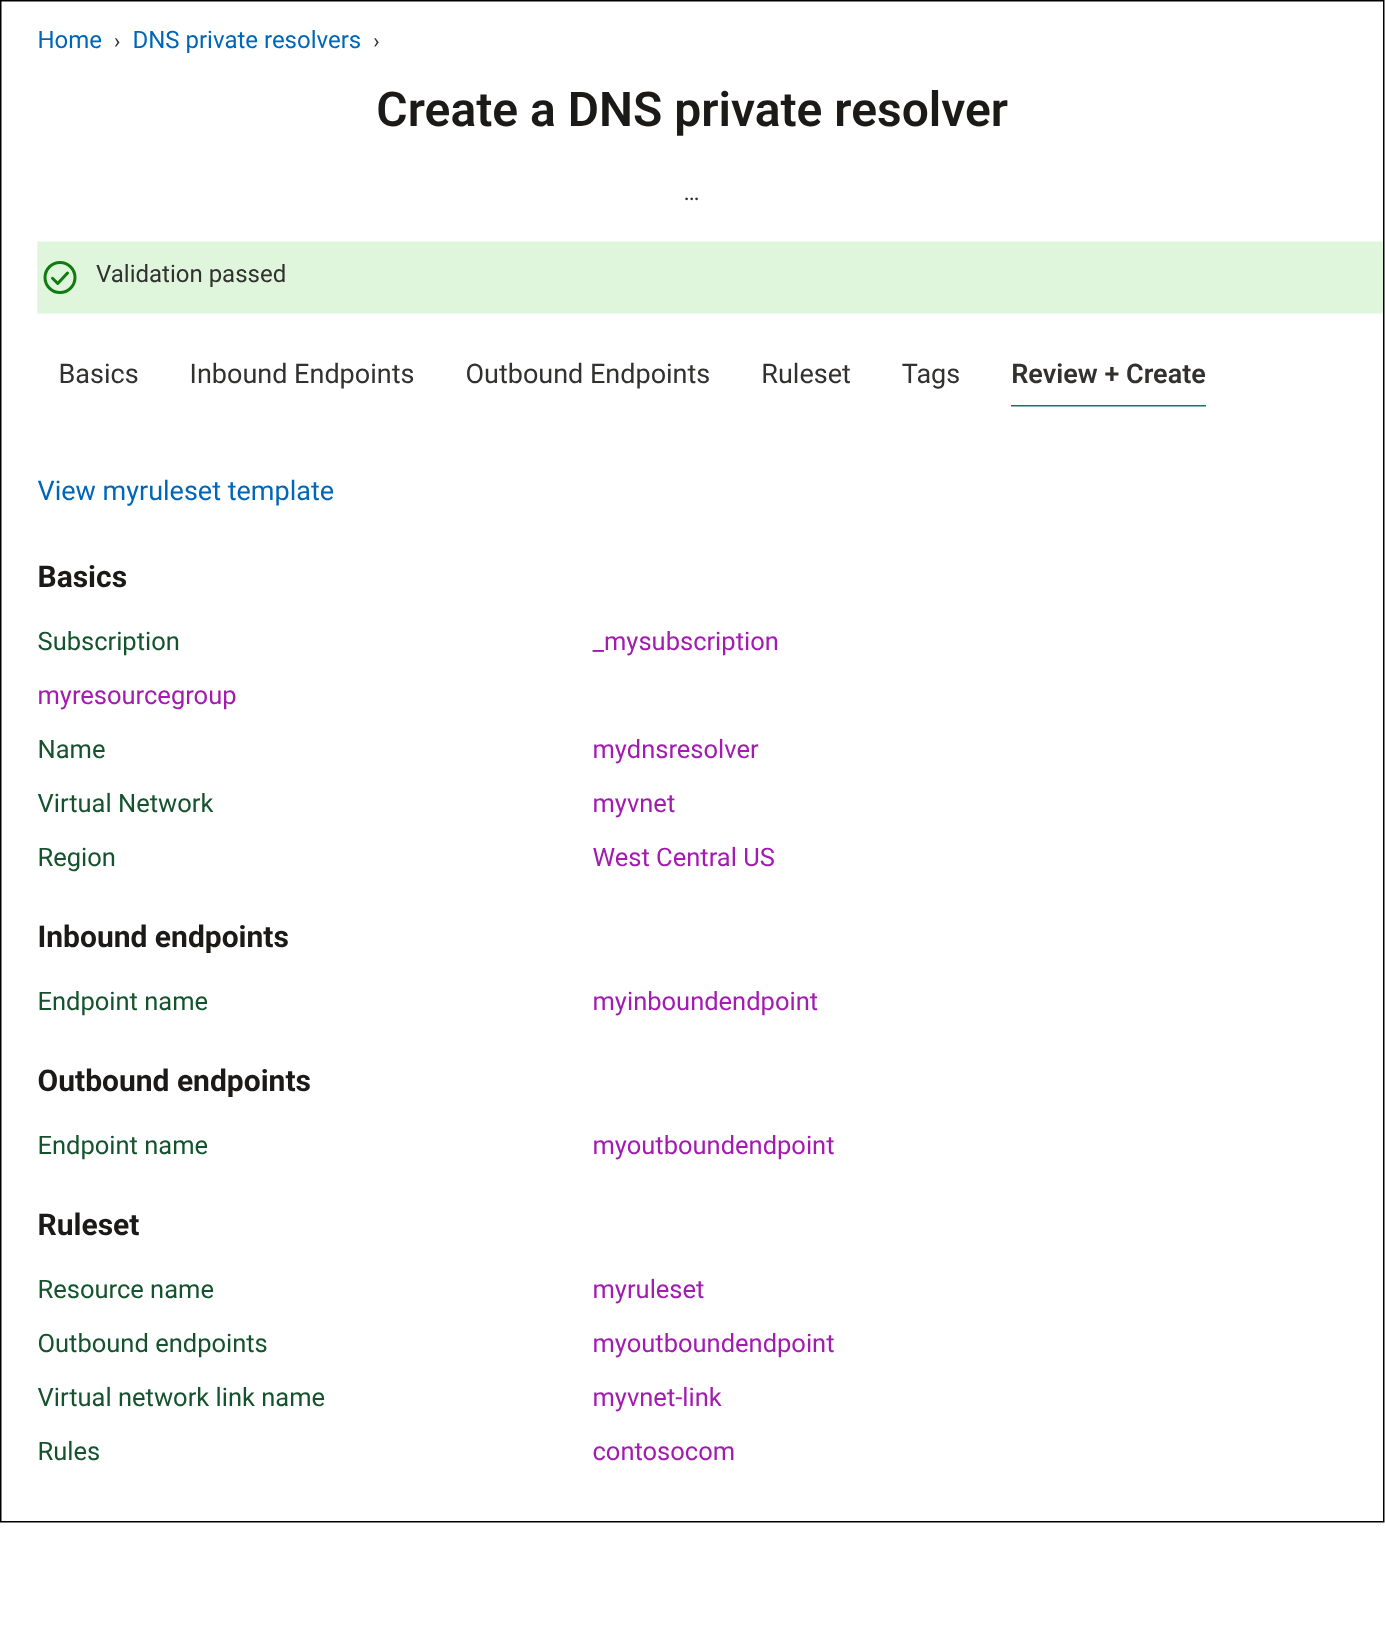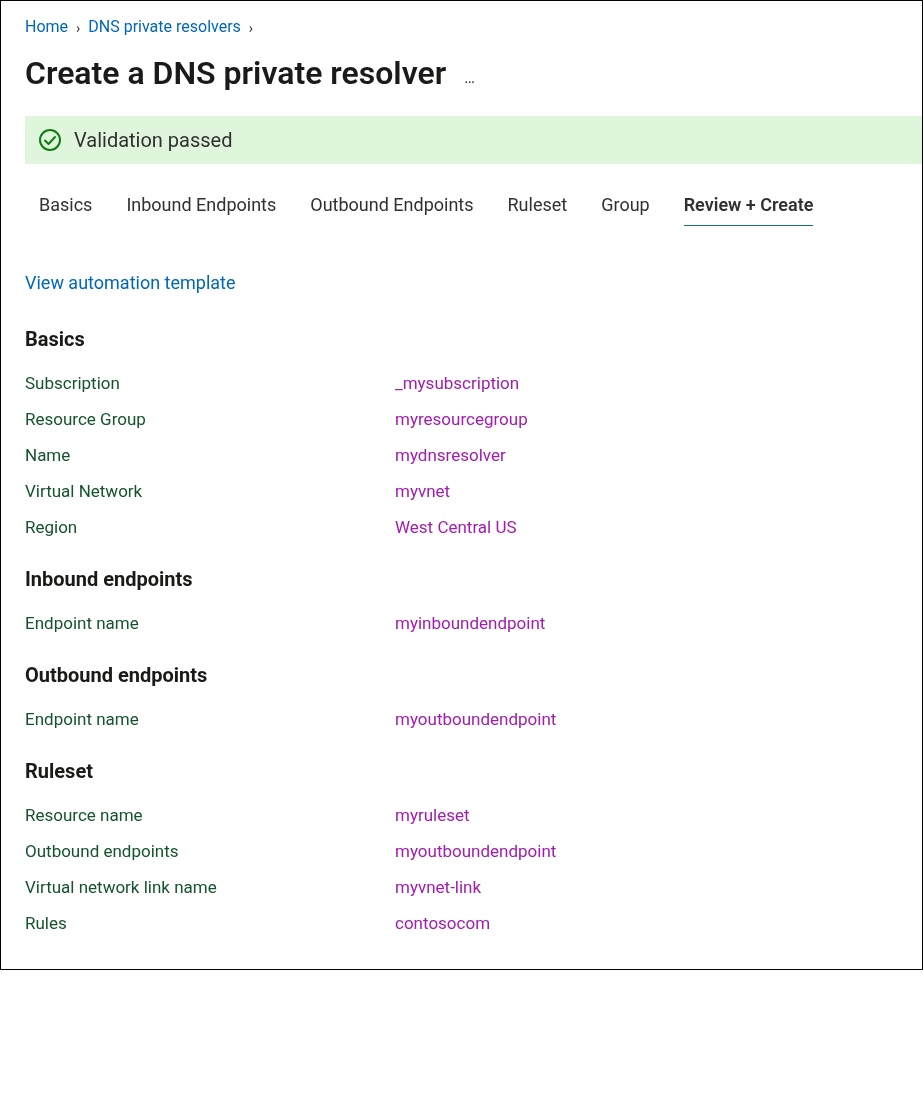--- a/index.html
+++ b/index.html
@@ -25,42 +25,43 @@
     }
     .breadcrumb .sep {
       color: #323130;
       font-size: 14px;
     }
     .page-title-row {
       display: flex;
       align-items: center;
       gap: 18px;
       padding: 10px 24px 24px 24px;
+      flex-direction: column;
     }
     h1.page-title {
       font-size: 32px;
       font-weight: 600;
       color: #1b1a19;
     }
     .more-dots {
       font-size: 16px;
       color: #323130;
       letter-spacing: 1px;
       padding-top: 8px;
       cursor: pointer;
     }
     .validation-banner {
       margin: 0 0 0 24px;
       background: #dff6dd;
       border-left: 1px solid #dff6dd;
       display: flex;
-      align-items: flex-end;
+      align-items: flex-start;
       gap: 12px;
-      padding: 12px 12px;
-      font-size: 20px;
+      padding: 12px 2px;
+      font-size: 16px;
       color: #323130;
     }
     .validation-banner svg { flex-shrink: 0; }
     .tabs {
       display: flex;
       gap: 34px;
       padding: 30px 14px 0 38px;
       border-bottom: none;
     }
     .tab {
@@ -130,34 +131,33 @@
       <path d="M7 12.5 L10.5 16 L17 9" stroke="#107c10" stroke-width="2" fill="none" stroke-linecap="round" stroke-linejoin="round"></path>
     </svg>
     <span>Validation passed</span>
   </div>
 
   <div class="tabs">
     <div class="tab">Basics</div>
     <div class="tab">Inbound Endpoints</div>
     <div class="tab">Outbound Endpoints</div>
     <div class="tab">Ruleset</div>
-    <div class="tab">Group</div>
+    <div class="tab">Tags</div>
     <div class="tab active">Review + Create</div>
   </div>
 
-  <a class="automation-link">View automation template</a>
+  <a class="automation-link">View myruleset template</a>
 
   <div class="section">
     <h2>Basics</h2>
     <div class="kv">
       <div class="k">Subscription</div>
       <div class="v">_mysubscription</div>
     </div>
     <div class="kv">
-      <div class="k">Resource Group</div>
       <div class="v">myresourcegroup</div>
     </div>
     <div class="kv">
       <div class="k">Name</div>
       <div class="v">mydnsresolver</div>
     </div>
     <div class="kv">
       <div class="k">Virtual Network</div>
       <div class="v">myvnet</div>
     </div>

